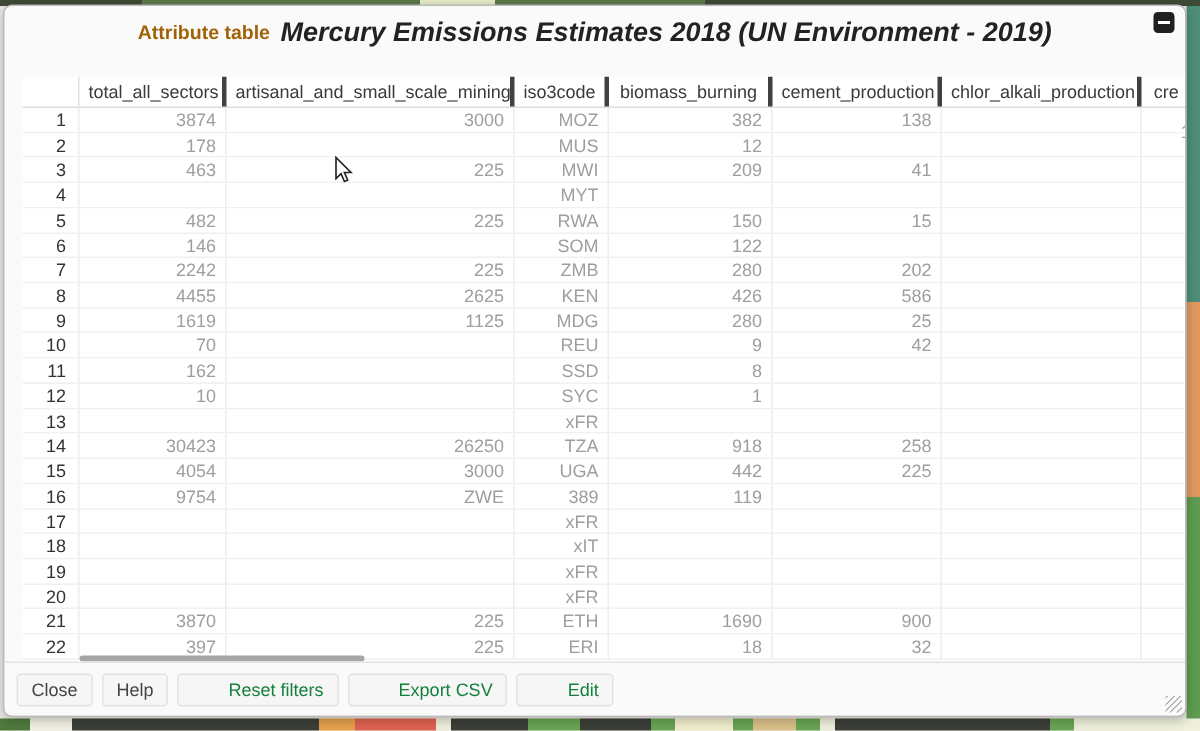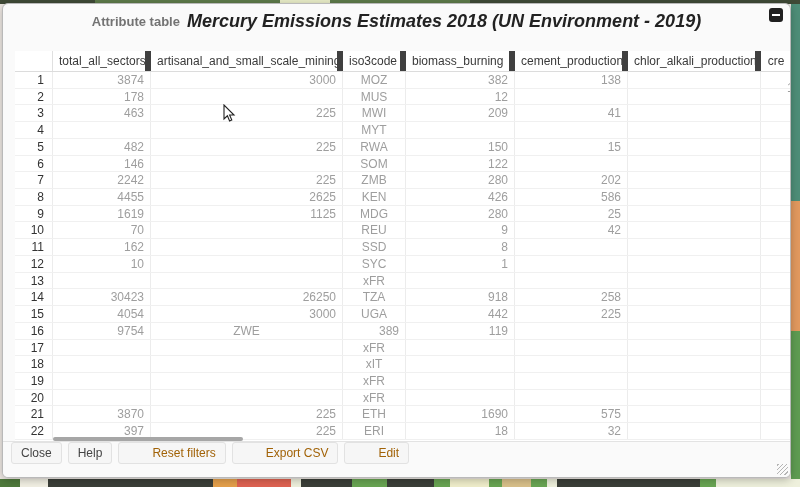--- a/index.html
+++ b/index.html
@@ -15,57 +15,57 @@
   #bg-right { left:791px; top:4px; width:9px; height:475px;
     background:linear-gradient(180deg,#4e8e78 0 197px,#e2995f 197px 327px,#5f9c52 327px 475px); }
 
   
   .dialog { position:absolute; left:2px; top:3px; width:789px; height:475px;
     background:#fafafa; border:1px solid #b9b9b9; border-radius:6px;
     box-shadow:0 2px 8px rgba(0,0,0,.25); overflow:hidden; }
 
   .titlebar { position:absolute; left:0; top:0; width:100%; height:34px;
     display:flex; align-items:center; justify-content:center; gap:7px; }
-  .title-prefix { font-size:13px; font-weight:bold; color:#737373; }
+  .title-prefix { font-size:13px; font-weight:bold; color:#a16207; }
   .title-main { font-size:18px; font-weight:bold; font-style:italic; color:#222; }
 
   .minimize-btn { position:absolute; top:4px; right:7px; width:14px; height:14px;
     background:#1f1f1f; border-radius:3px; display:flex; align-items:center;
     justify-content:center; cursor:pointer; }
   .minimize-btn .bar { width:8px; height:2px; background:#fff; }
 
   
   .table-clip { position:absolute; left:12px; top:47px; width:777px; height:390px;
     overflow:hidden; background:#fff; }
   .grid-table { width:782px; }
   .trow, .hrow { display:grid;
     grid-template-columns:38px 98px 192px 63px 109px 113px 133px 36px; }
   .hrow { height:21px; border-bottom:1px solid #dcdcdc; }
   .trow { height:16.72px; border-bottom:1px solid #f0f0f0; background:#fff; }
   .cell, .hcell { font-size:12px; line-height:16px; padding:0 6px;
     border-right:1px solid #ececec; overflow:hidden; white-space:nowrap; }
   .hcell { color:#3a3a3a; text-align:center; line-height:20px;
-    border-right:6px solid #404040; }
+    border-right:3px solid #404040; }
   .cell { color:#9e9e9e; text-align:right; }
   .cell.c0 { color:#333; text-align:right; padding-right:8px; }
-  .cell.c3 { text-align:center; }
+  .cell.c3 { text-align:right; }
   .hcell.h0 { border-right:1px solid #e0e0e0; }
 
   
   .hscroll-thumb { position:absolute; left:50px; top:433px; width:190px; height:4px;
     background:#a6a6a6; border-radius:2px; cursor:pointer; }
 
   
   .footer { position:absolute; left:0; bottom:0; width:100%; height:36px;
     border-top:1px solid #e3e3e3; background:#fafafa;
-    display:flex; align-items:flex-start; gap:6px; padding:0 8px; }
+    display:flex; align-items:center; gap:6px; padding:0 8px; }
   .btn { font-family:"Liberation Sans", sans-serif; font-size:12px;
     padding:3px 9px; background:#f6f6f6; border:1px solid #e2e2e2;
     border-radius:3px; color:#444; cursor:pointer; }
-  .btn.disabled { color:#a16207;padding-left:33px; }
+  .btn.disabled { color:#15803d;padding-left:33px; }
 
   
   .resize-handle { position:absolute; right:2px; bottom:2px; width:11px; height:11px;
     background:repeating-linear-gradient(315deg, transparent 0 2px, #b5b5b5 2px 3px);
     cursor:nwse-resize; }
 
   
   .cre-fragment { position:absolute; left:784px; top:77px; font-size:12px;
     color:#9e9e9e; }
 
@@ -302,21 +302,21 @@
             <div class="cell c5"></div>
             <div class="cell c6"></div>
             <div class="cell c7"></div>
           </div>
           <div class="trow">
             <div class="cell c0">21</div>
             <div class="cell c1">3870</div>
             <div class="cell c2">225</div>
             <div class="cell c3">ETH</div>
             <div class="cell c4">1690</div>
-            <div class="cell c5">575</div>
+            <div class="cell c5">900</div>
             <div class="cell c6"></div>
             <div class="cell c7"></div>
           </div>
           <div class="trow">
             <div class="cell c0">22</div>
             <div class="cell c1">397</div>
             <div class="cell c2">225</div>
             <div class="cell c3">ERI</div>
             <div class="cell c4">18</div>
             <div class="cell c5">32</div>

